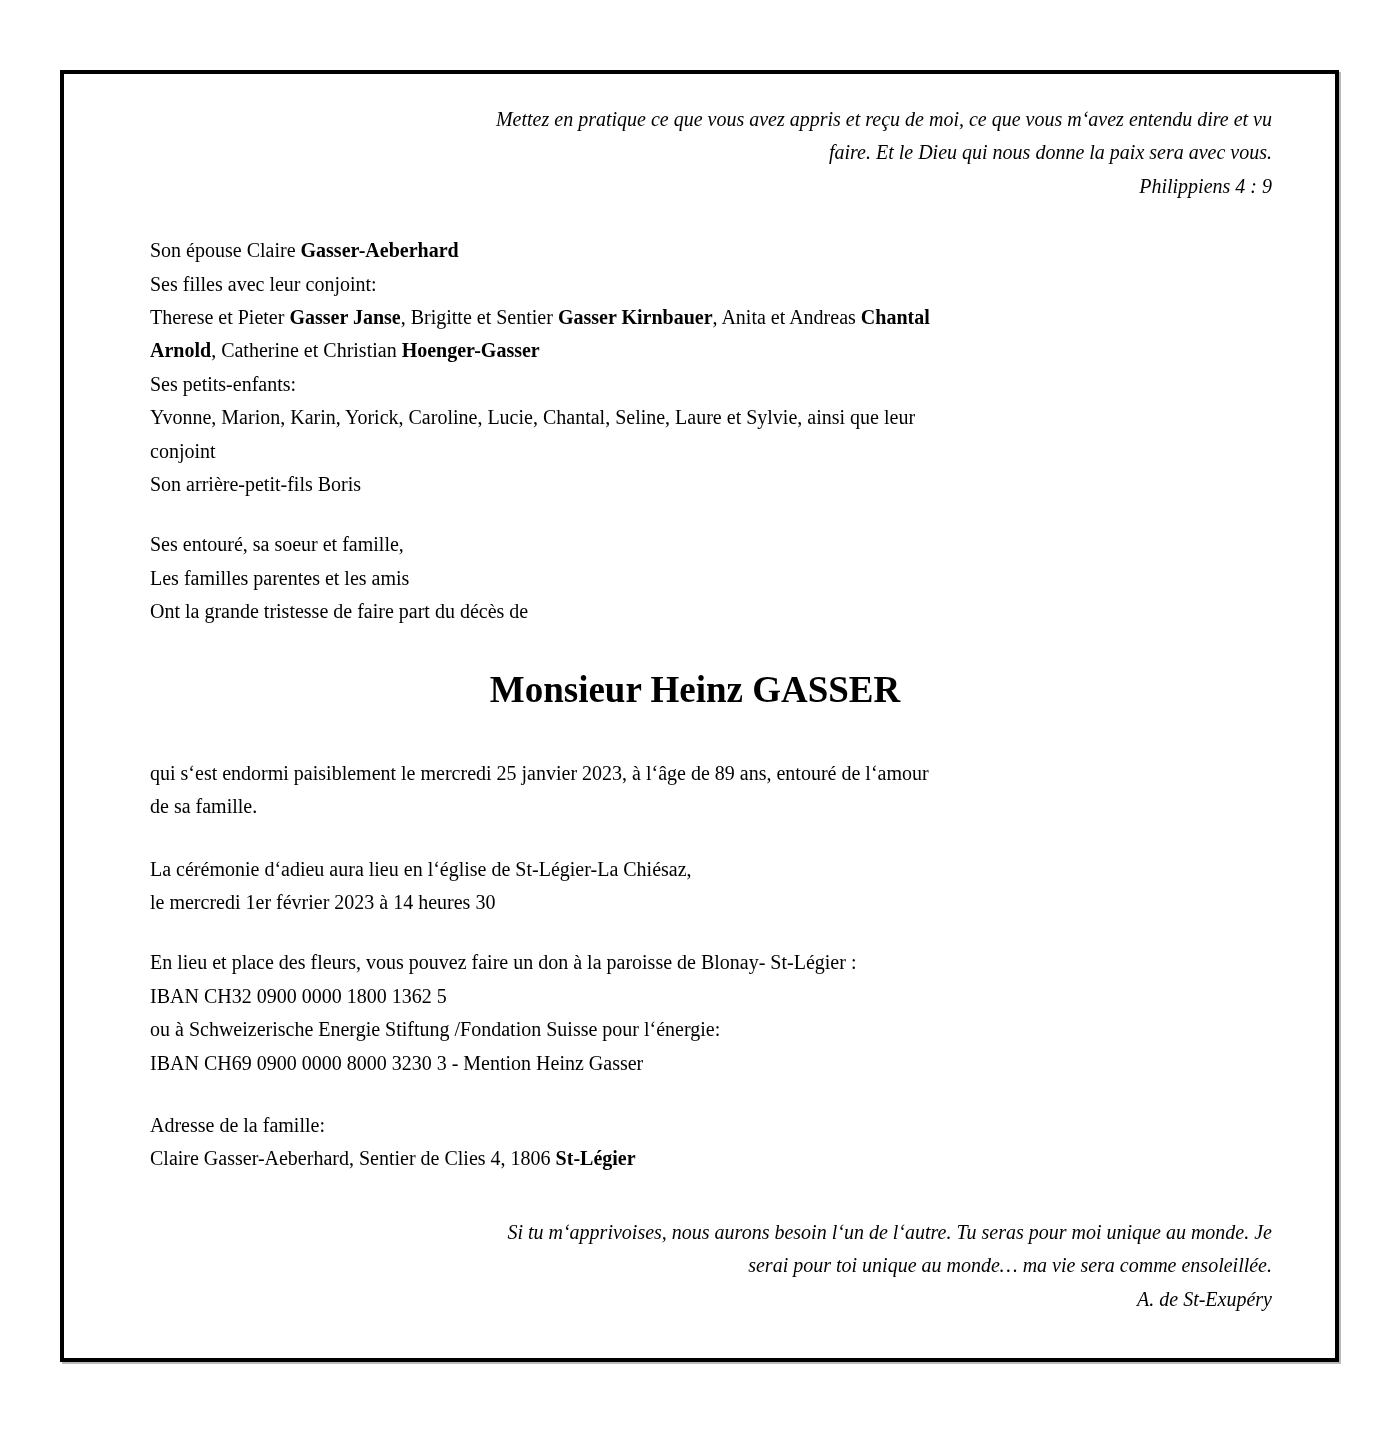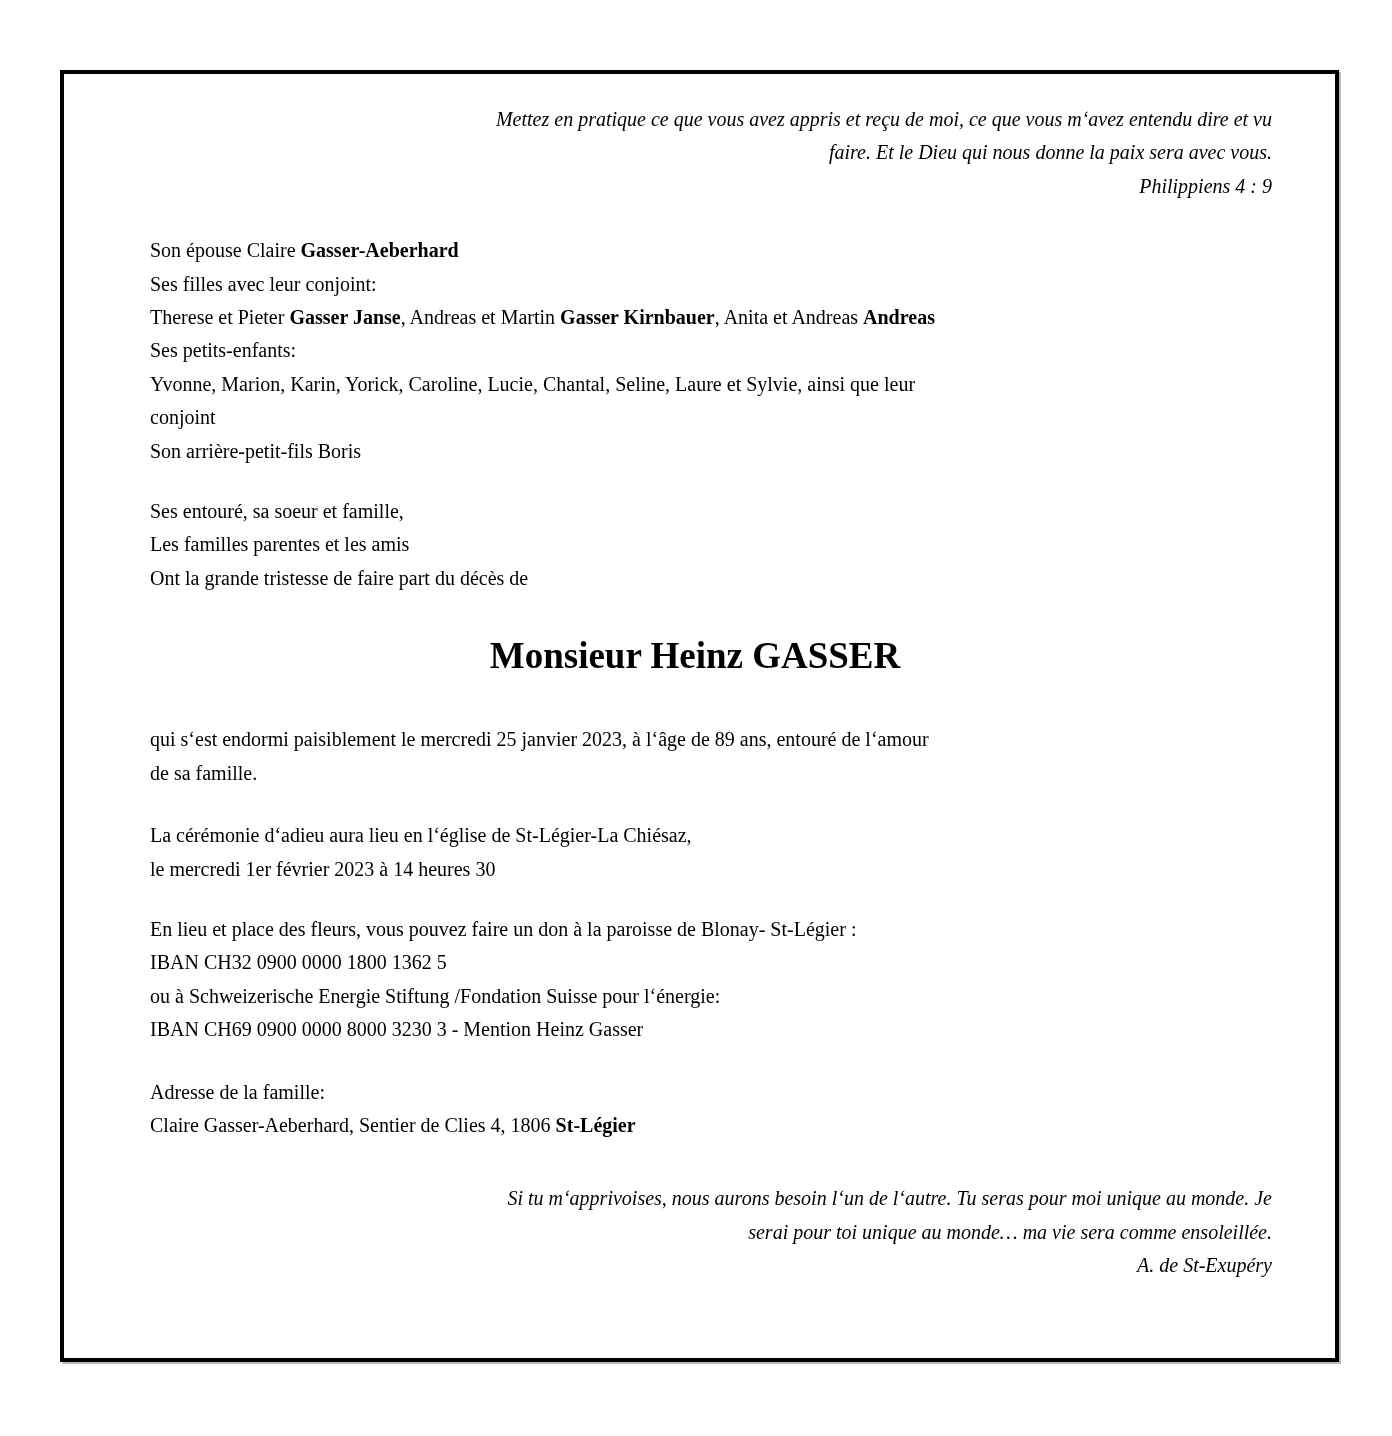--- a/index.html
+++ b/index.html
@@ -59,21 +59,22 @@
 
   <div class="quote quote-top">
     <div class="ln">Mettez en pratique ce que vous avez appris et reçu de moi, ce que vous m‘avez entendu dire et vu</div>
     <div class="ln">faire. Et le Dieu qui nous donne la paix sera avec vous.</div>
     <div class="ln">Philippiens 4 : 9</div>
   </div>
 
   <div class="family">
     <div class="ln"><span>Son épouse Claire </span><span style="font-weight: bold; font-family: Liberation Serif, serif;">Gasser-Aeberhard</span></div>
     <div class="ln"><span>Ses filles avec leur conjoint:</span></div>
-    <div class="ln"><span>Therese et Pieter </span><span style="font-weight: bold; text-align: right;">Gasser Janse</span><span>, Andreas et Martin </span><span style="font-weight: bold;">Gasser Kirnbauer</span><span>, Anita et Andreas </span><span style="font-weight: bold;">Andreas</span></div>
+    <div class="ln"><span>Therese et Pieter </span><span style="font-weight: bold; text-align: right;">Gasser Janse</span><span>, Brigitte et Sentier </span><span style="font-weight: bold;">Gasser Kirnbauer</span><span>, Anita et Andreas </span><span style="font-weight: bold;">Chantal</span></div>
+    <div class="ln"><span style="font-weight: bold;">Arnold</span><span>, Catherine et Christian </span><span style="font-weight: bold;">Hoenger-Gasser</span></div>
     <div class="ln"><span>Ses petits-enfants:</span></div>
     <div class="ln"><span>Yvonne, Marion, Karin, Yorick, Caroline, Lucie, Chantal, Seline, Laure et Sylvie, ainsi que leur</span></div>
     <div class="ln"><span>conjoint</span></div>
     <div class="ln"><span>Son arrière-petit-fils Boris</span></div>
   </div>
 
   <div class="announce">
     <div class="ln">Ses entouré, sa soeur et famille,</div>
     <div class="ln">Les familles parentes et les amis</div>
     <div class="ln">Ont la grande tristesse de faire part du décès de</div>

